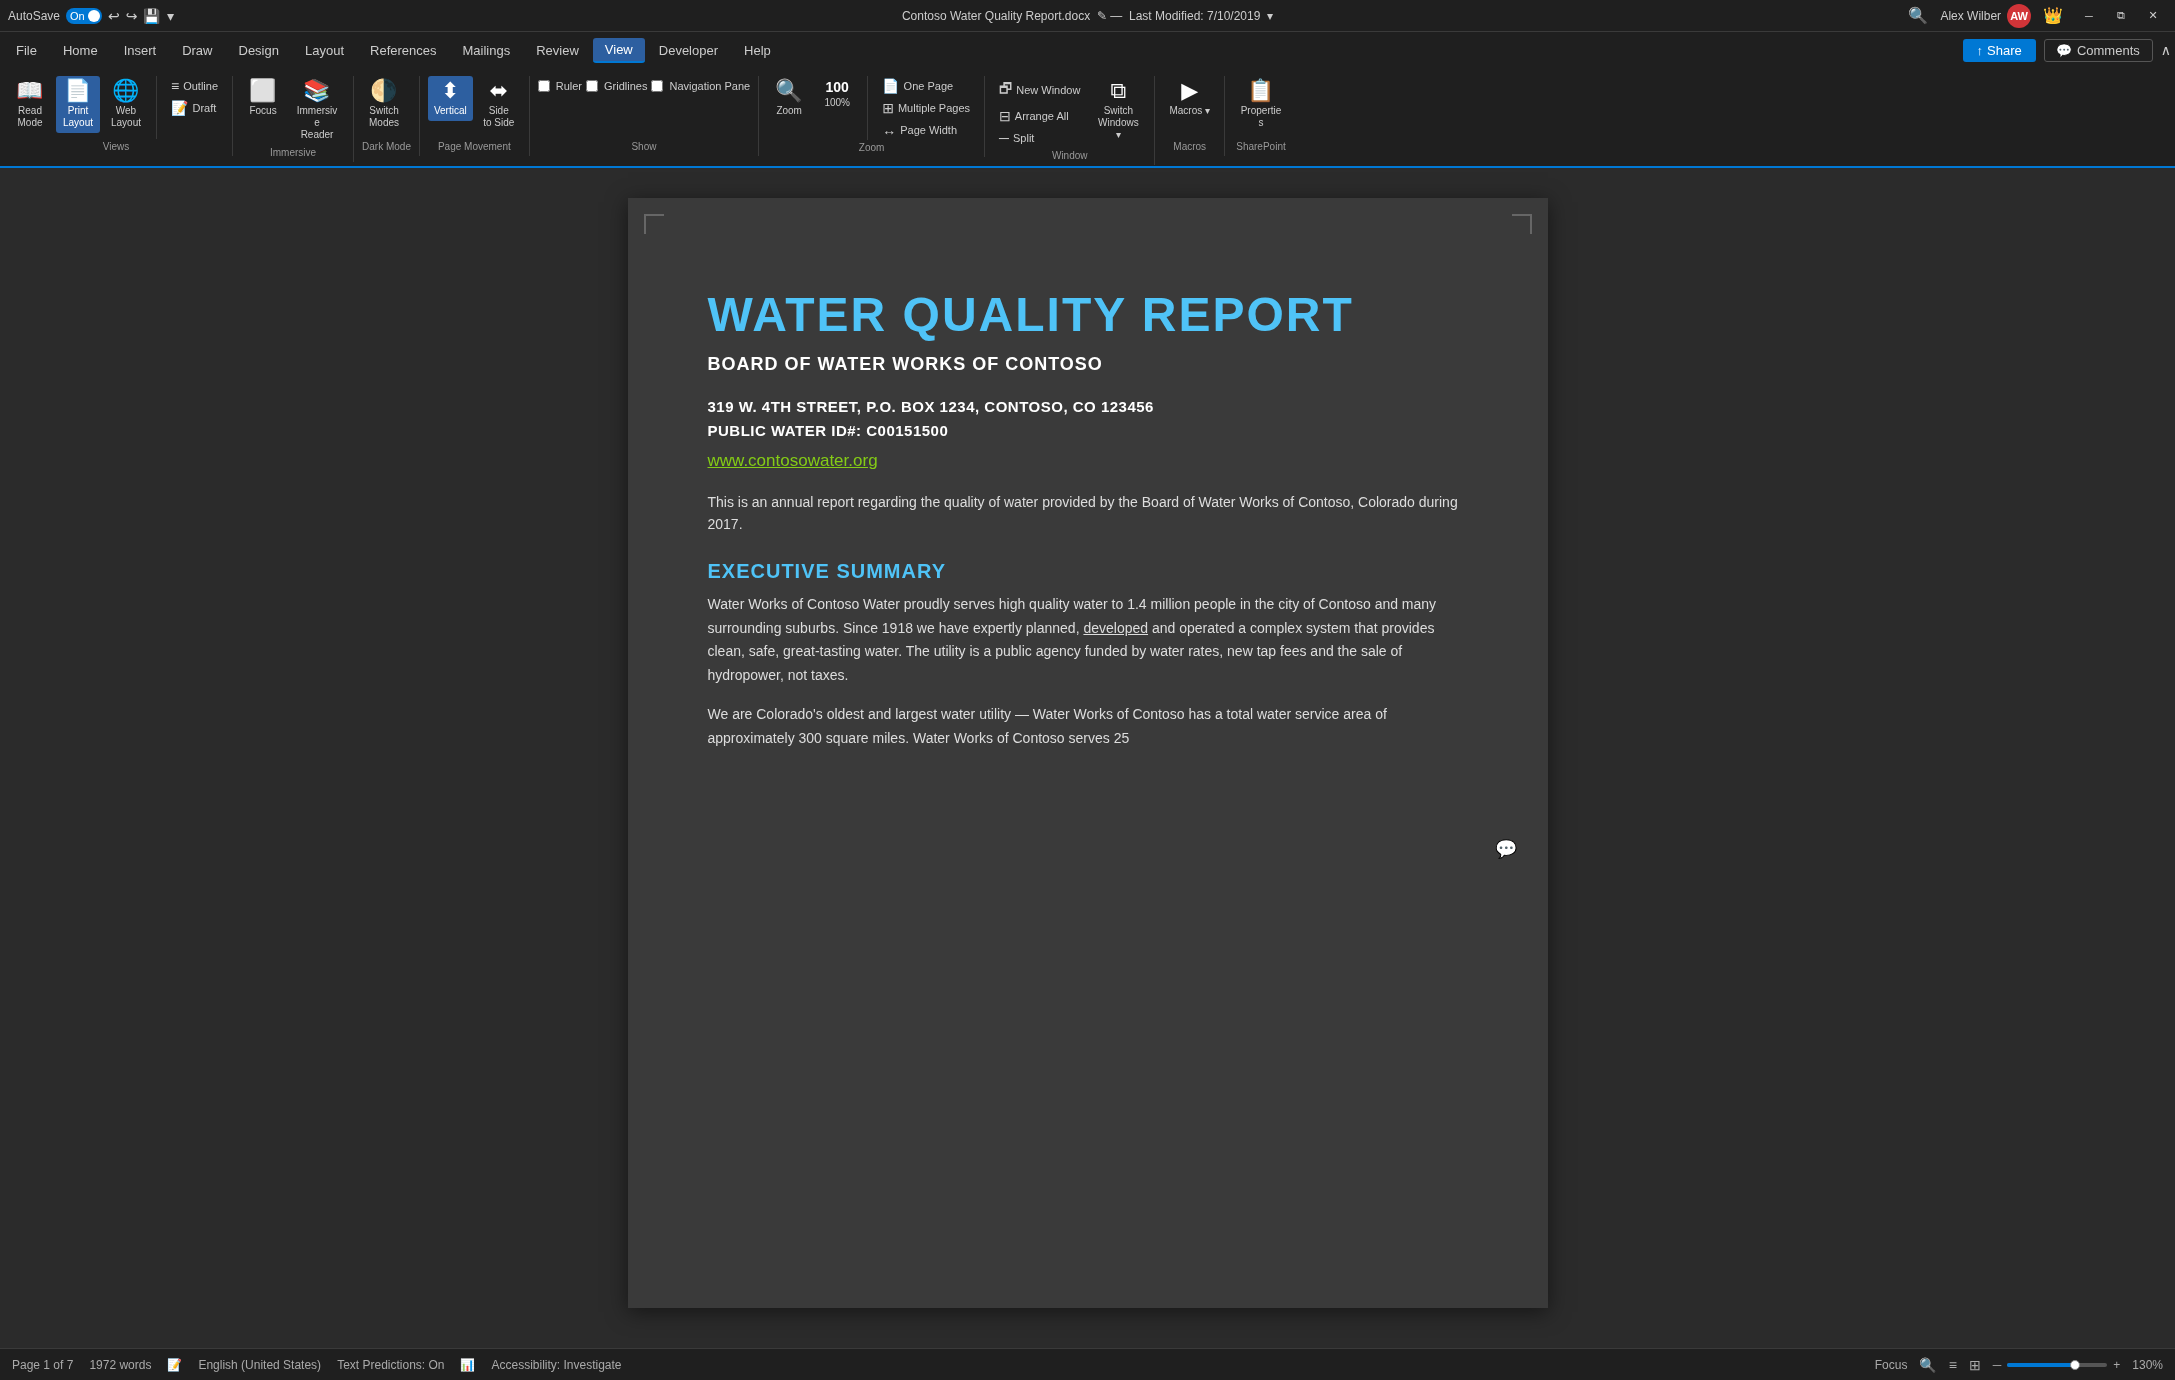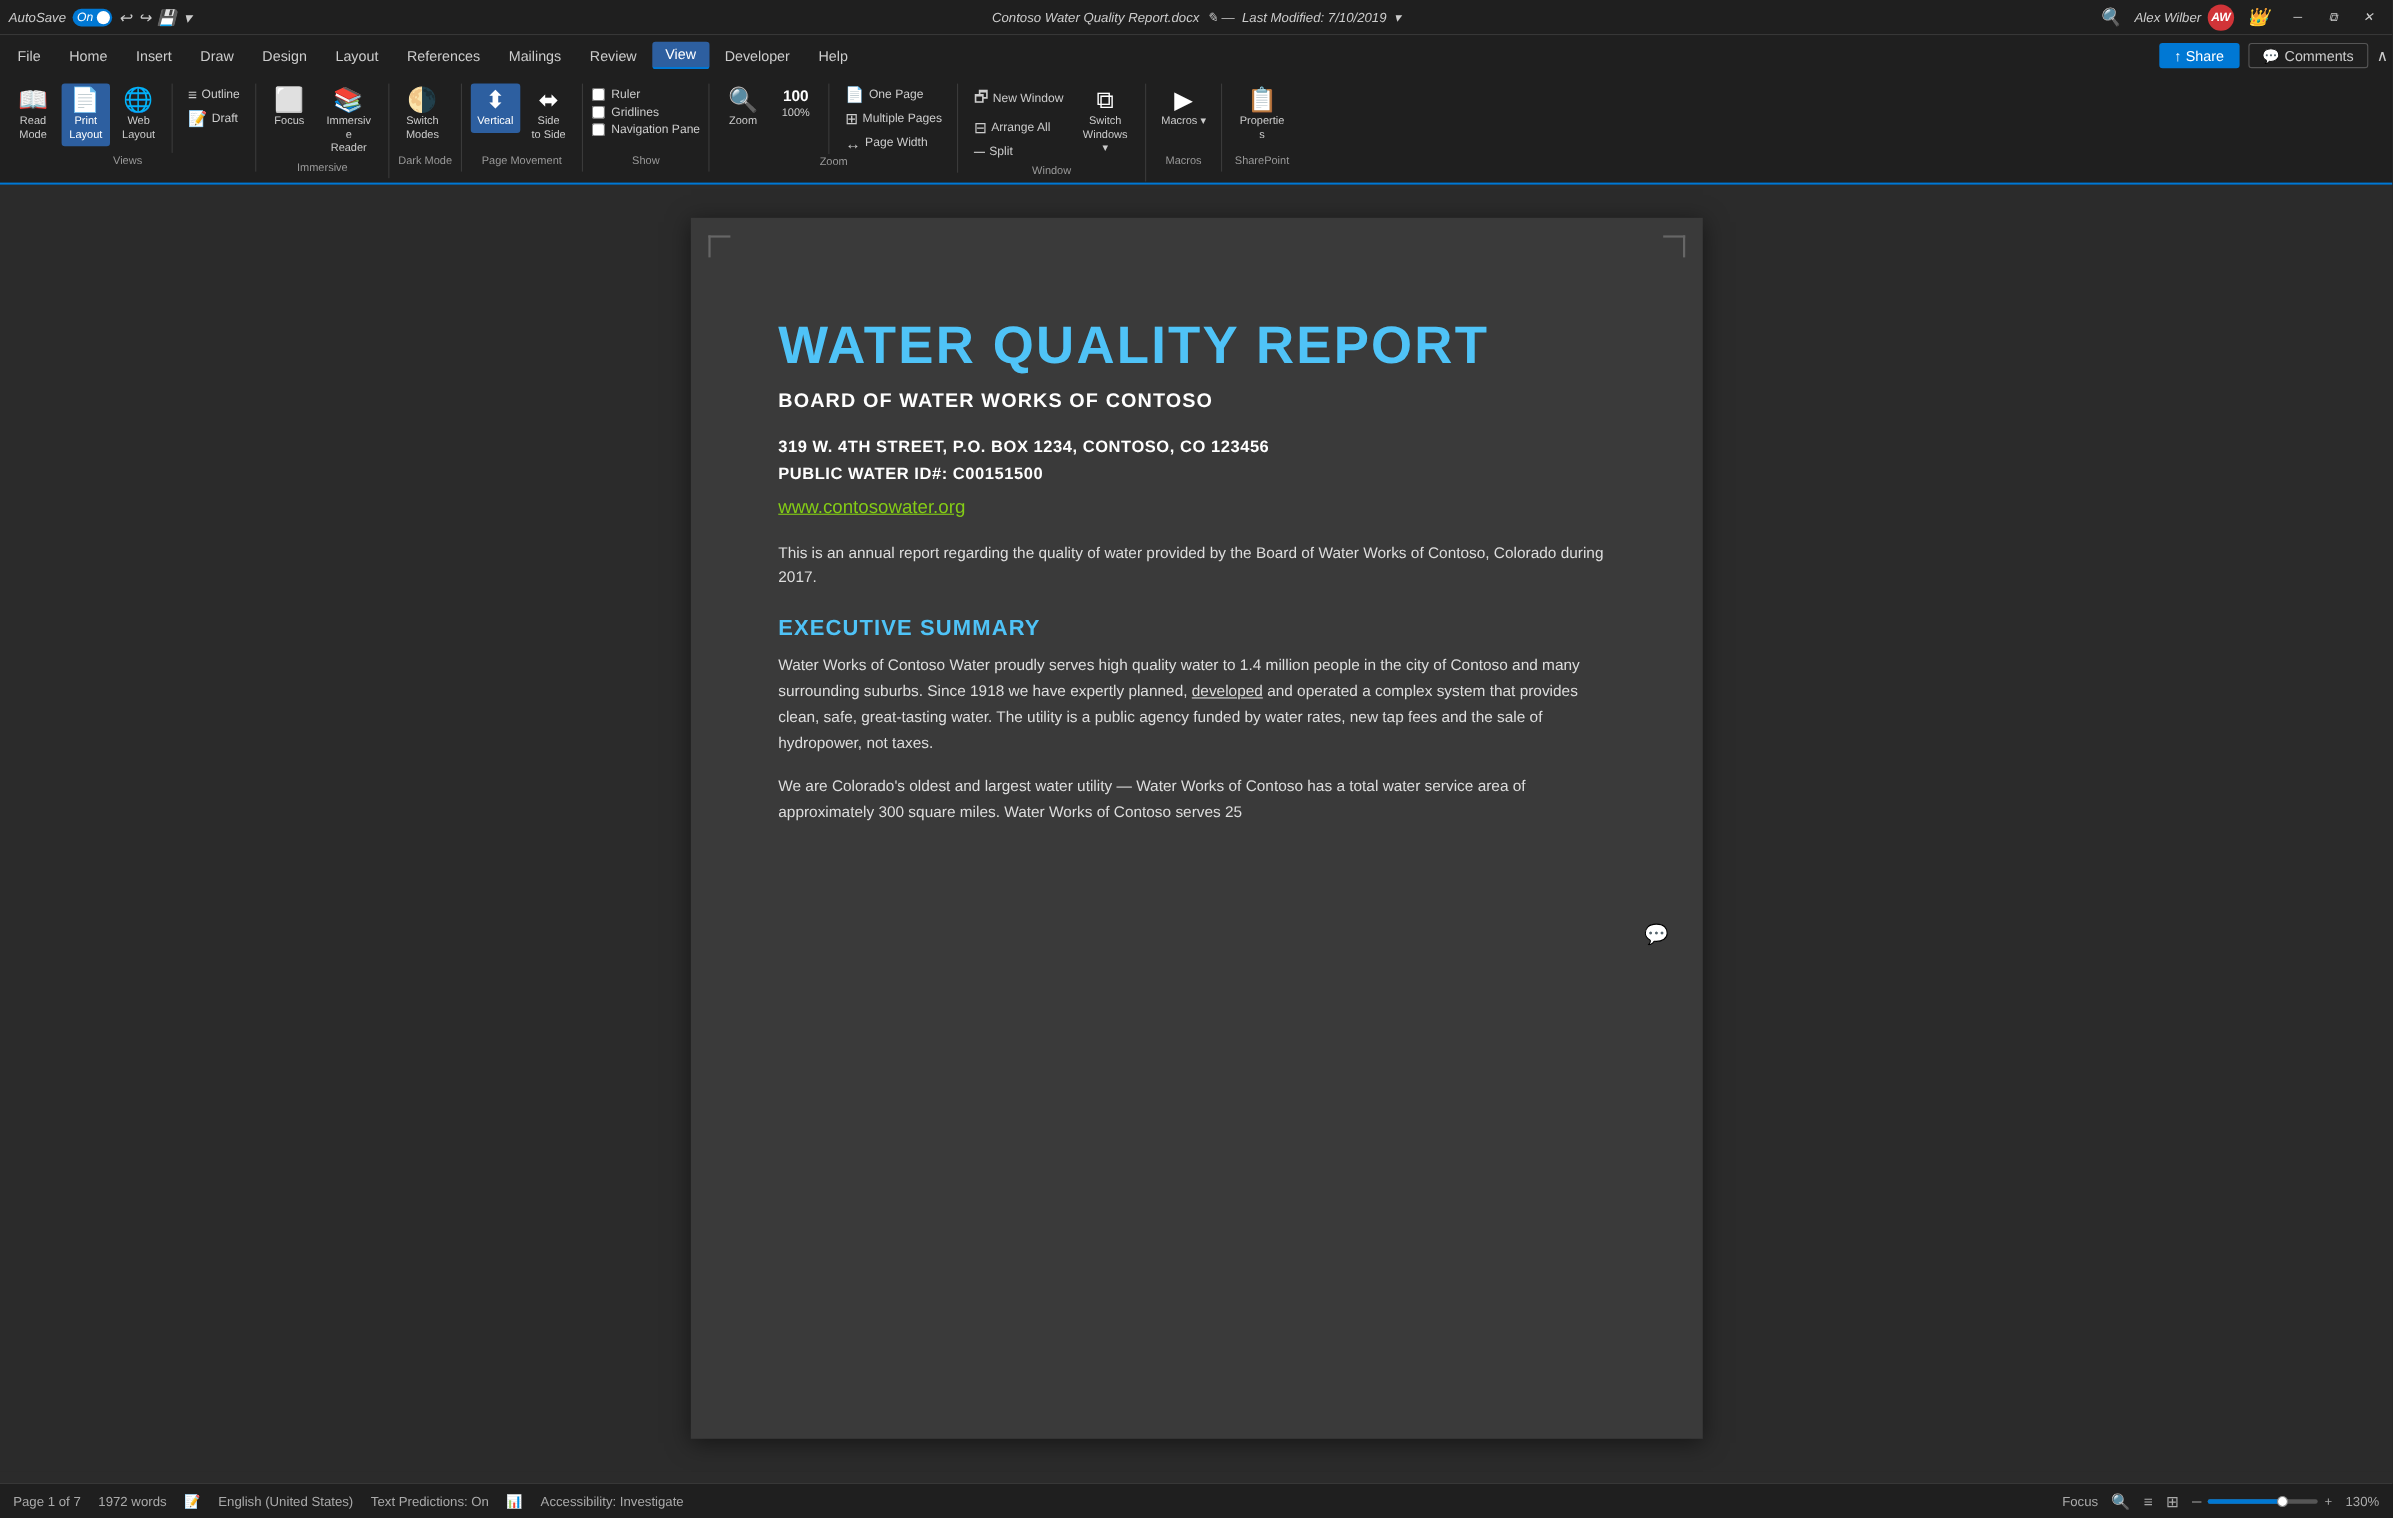--- a/index.html
+++ b/index.html
@@ -15,21 +15,20 @@
 
     
     .title-bar {
       height: 32px;
       background: #1f1f1f;
       display: flex;
       align-items: center;
       justify-content: space-between;
       padding: 0 8px;
       border-bottom: 1px solid #3a3a3a;
-      font-style: italic;
     }
     .title-bar-left {
       display: flex;
       align-items: center;
       gap: 6px;
       font-size: 12px;
       color: #ccc;
     }
     .autosave-label {
       font-size: 12px;
@@ -222,21 +221,21 @@
       cursor: pointer;
       border-radius: 2px;
       font-size: 11px;
       color: #ccc;
       white-space: nowrap;
     }
     .ribbon-btn-small .icon-sm { font-size: 14px; }
 
     .checkbox-group {
       display: flex;
-      flex-direction: column;
+      flex-direction: row;
       gap: 4px;
       padding: 4px 0;
     }
     .checkbox-item {
       display: flex;
       align-items: center;
       gap: 6px;
       font-size: 11px;
       color: #ccc;
       cursor: pointer;

